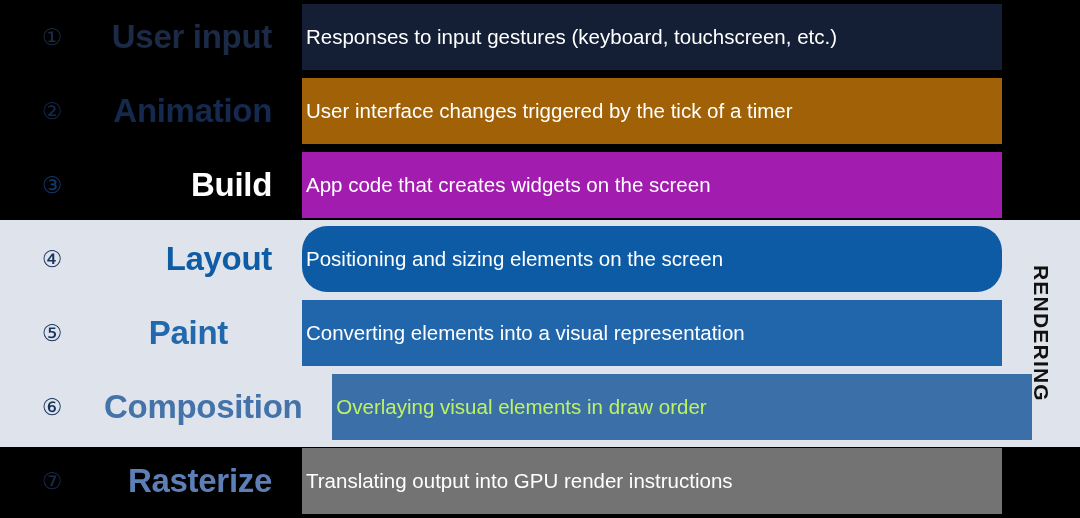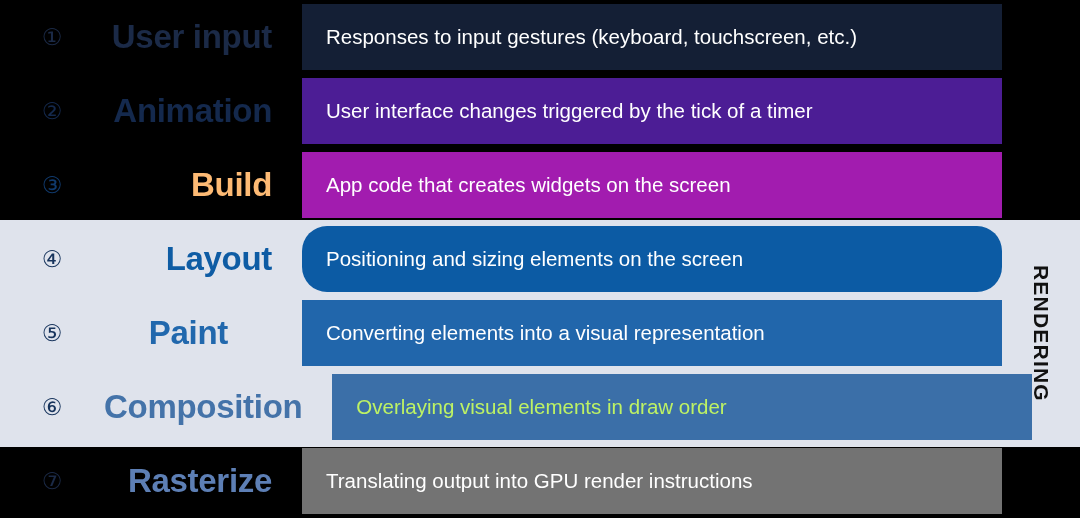--- a/index.html
+++ b/index.html
@@ -70,21 +70,21 @@
     font-weight: 700;
     letter-spacing: -0.3px;
     white-space: nowrap;
   }
 
   .row-bar {
     flex: 0 0 700px;
     display: flex;
     align-items: center;
     margin: 4px 0;
-    padding-left: 24px;
+    padding-left: 4px;
     box-sizing: border-box;
     color: #ffffff;
     font-size: 20.5px;
     white-space: nowrap;
   }
 
   .row-tail {
     flex: 0 0 78px;
   }
 
@@ -122,27 +122,27 @@
     <div class="row">
       <div class="row-num" style="color: rgb(27, 42, 71);">①</div>
       <div class="row-stage" style="color: rgb(27, 42, 71);">User input</div>
       <div class="row-bar" style="background: rgb(20, 31, 53); color: rgb(255, 255, 255);">Responses to input gestures (keyboard, touchscreen, etc.)</div>
       <div class="row-tail"></div>
     </div>
 
     <div class="row">
       <div class="row-num" style="color: rgb(20, 41, 77);">②</div>
       <div class="row-stage" style="color: rgb(20, 41, 77);">Animation</div>
-      <div class="row-bar" style="background: #4c1d95; color: rgb(255, 255, 255);">User interface changes triggered by the tick of a timer</div>
+      <div class="row-bar" style="background: #a16207; color: rgb(255, 255, 255);">User interface changes triggered by the tick of a timer</div>
       <div class="row-tail"></div>
     </div>
 
     <div class="row">
       <div class="row-num" style="color: rgb(16, 58, 109);">③</div>
-      <div class="row-stage" style="color: #fdba74;">Build</div>
+      <div class="row-stage" style="color: #ffffff;">Build</div>
       <div class="row-bar" style="background: #a21caf; color: rgb(255, 255, 255);">App code that creates widgets on the screen</div>
       <div class="row-tail"></div>
     </div>
 
     <div class="row">
       <div class="row-num" style="color: rgb(22, 51, 92);">④</div>
       <div class="row-stage" style="color: rgb(14, 92, 164);">Layout</div>
       <div class="row-bar" style="background: rgb(12, 91, 164); color: rgb(255, 255, 255); border-radius: 25px;">Positioning and sizing elements on the screen</div>
       <div class="row-tail"></div>
     </div>

